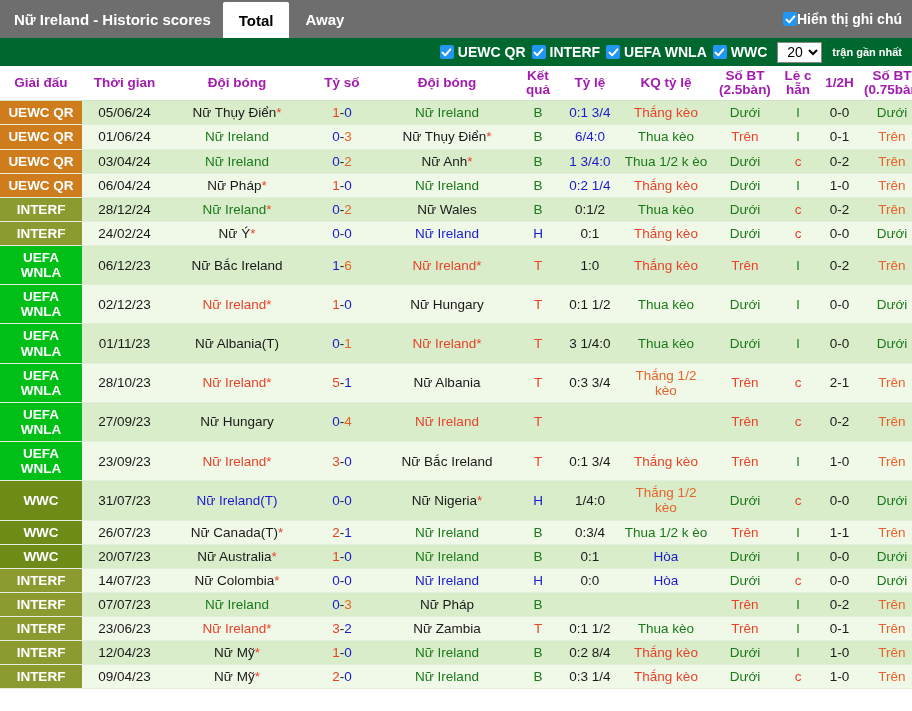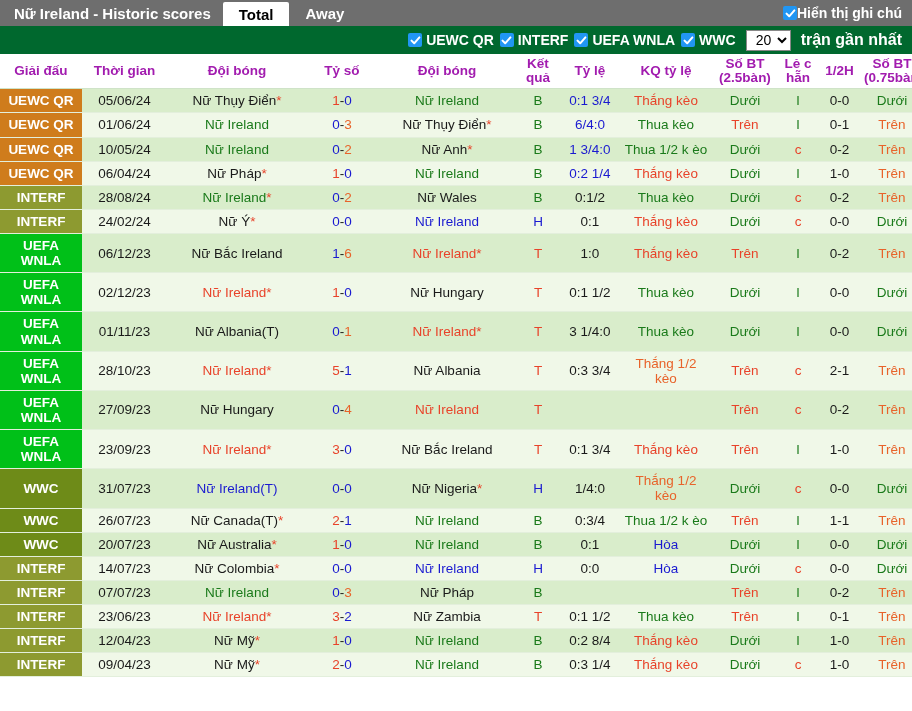--- a/index.html
+++ b/index.html
@@ -7,21 +7,21 @@
   html, body {
     margin: 0; padding: 0;
     width: 912px; height: 711px;
     overflow: hidden;
     background: #ffffff;
     font-family: "Liberation Sans", "DejaVu Sans", sans-serif;
   }
 
   
   .topbar {
-    height: 26px;
+    height: 38px;
     background: #6e6e6e;
     display: flex;
     align-items: stretch;
     position: relative;
   }
   .topbar-title {
     color: #ffffff;
     font-size: 15px;
     font-weight: bold;
     display: flex;
@@ -101,21 +101,21 @@
     border: 1px solid #888;
     font-size: 14px;
     font-family: "Liberation Sans", sans-serif;
     height: 21px;
     padding: 0 2px 0 5px;
     margin: 4px 4px;
     cursor: pointer;
   }
   .lastlbl {
     color: #ffffff;
-    font-size: 16px;
+    font-size: 11px;
     font-weight: bold;
     white-space: nowrap;
     padding-right: 4px;
   }
 
   
   table.scores {
     border-collapse: collapse;
     width: 912px;
     table-layout: fixed;
@@ -275,21 +275,21 @@
         <td class="c-green">B</td>
         <td class="c-blue">6/4:0</td>
         <td class="c-green">Thua kèo</td>
         <td class="c-red">Trên</td>
         <td class="c-green">l</td>
         <td class="c-black">0-1</td>
         <td class="c-orange">Trên</td>
       </tr>
       <tr class="r-odd">
         <td class="league" style="background: rgb(207, 124, 28);">UEWC QR</td>
-        <td class="c-black">10/05/24</td>
+        <td class="c-black">03/04/24</td>
         <td><span class="c-green">Nữ Ireland</span></td>
         <td><span class="c-blue">0</span><span class="c-black">-</span><span class="c-orange">2</span></td>
         <td><span class="c-black">Nữ Anh</span><span class="star">*</span></td>
         <td class="c-green">B</td>
         <td class="c-blue">1 3/4:0</td>
         <td class="c-green">Thua 1/2 k èo</td>
         <td class="c-green">Dưới</td>
         <td class="c-red">c</td>
         <td class="c-black">0-2</td>
         <td class="c-orange">Trên</td>
@@ -303,21 +303,21 @@
         <td class="c-green">B</td>
         <td class="c-blue">0:2 1/4</td>
         <td class="c-red">Thắng kèo</td>
         <td class="c-green">Dưới</td>
         <td class="c-green">l</td>
         <td class="c-black">1-0</td>
         <td class="c-orange">Trên</td>
       </tr>
       <tr class="r-odd">
         <td class="league" style="background: rgb(141, 154, 48);">INTERF</td>
-        <td class="c-black">28/08/24</td>
+        <td class="c-black">28/12/24</td>
         <td><span class="c-green">Nữ Ireland</span><span class="star">*</span></td>
         <td><span class="c-blue">0</span><span class="c-black">-</span><span class="c-orange">2</span></td>
         <td><span class="c-black">Nữ Wales</span></td>
         <td class="c-green">B</td>
         <td class="c-black">0:1/2</td>
         <td class="c-green">Thua kèo</td>
         <td class="c-green">Dưới</td>
         <td class="c-red">c</td>
         <td class="c-black">0-2</td>
         <td class="c-orange">Trên</td>

